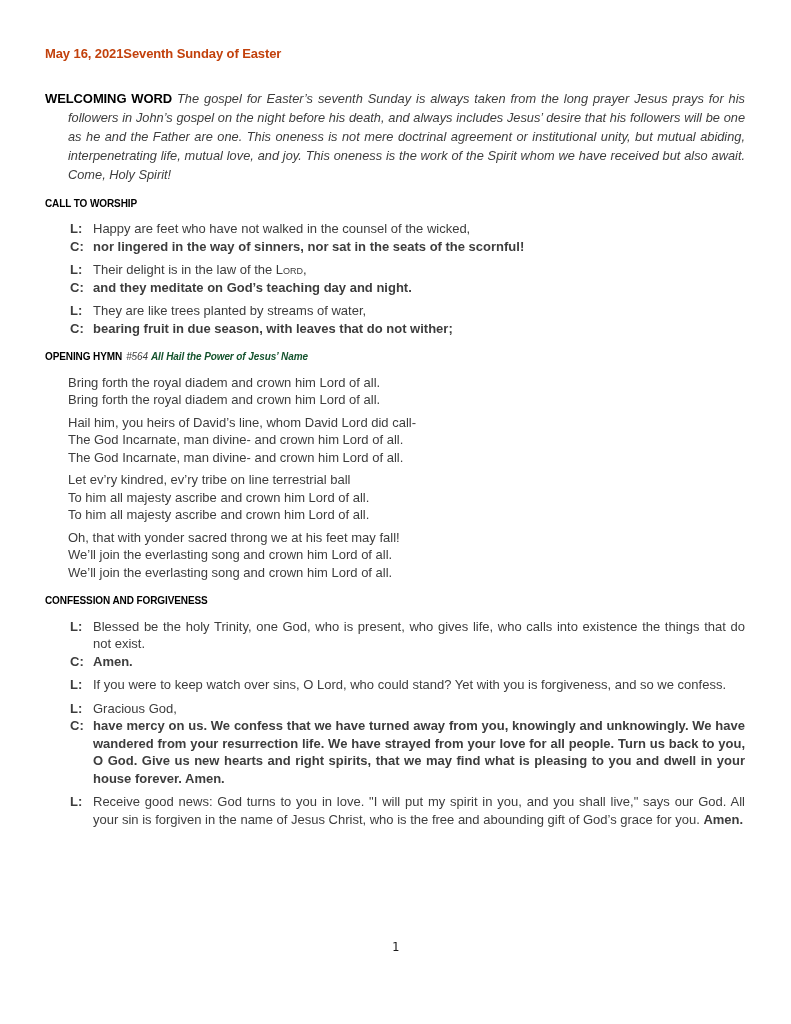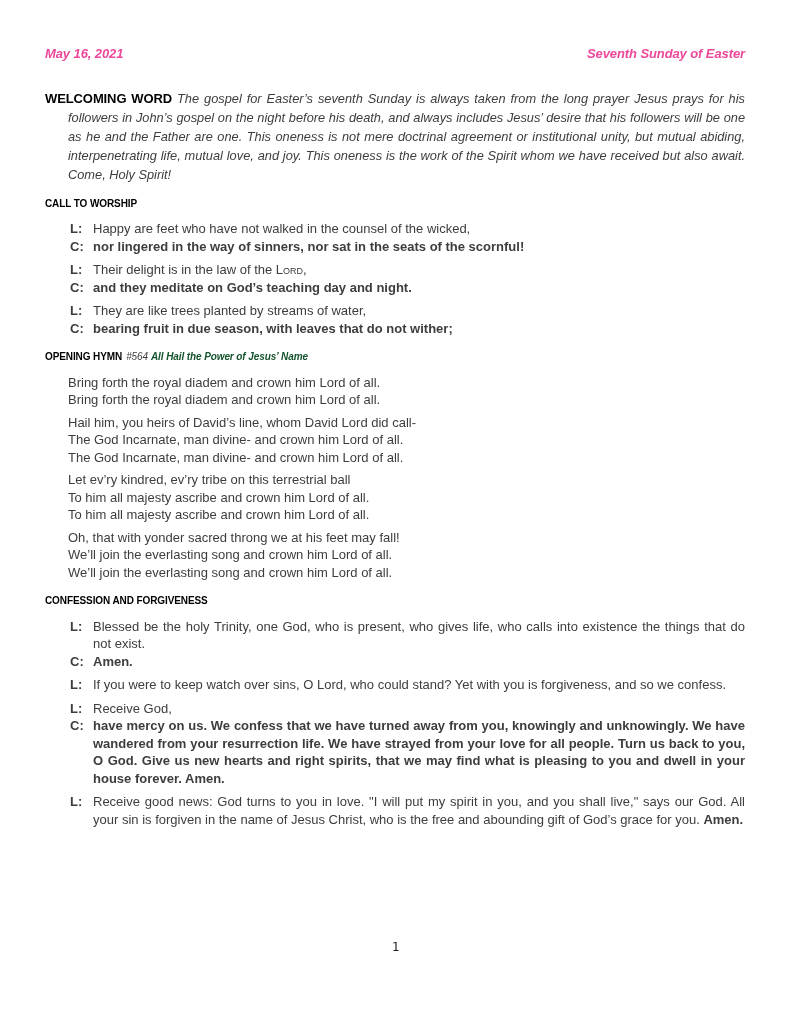--- a/index.html
+++ b/index.html
@@ -11,26 +11,25 @@
     background: #ffffff;
     padding: 45px 46px 0 45px;
     font-family: "Liberation Sans", "DejaVu Sans", sans-serif;
     font-size: 13px;
     line-height: 17.5px;
     color: #3d3d3d;
     overflow: hidden;
   }
   .doc-header {
     display: flex;
-    justify-content: space-between;
-    font-weight: 700;
-    color: #ec4899;
+    justify-content: flex-start;
+    font-weight: 700;
+    color: #c2410c;
     font-size: 13px;
     letter-spacing: -0.1px;
-    font-style: italic;
   }
   
   .welcome {
     margin-top: 26px;
     padding-left: 23px;
     text-indent: -23px;
     text-align: justify;
     font-style: italic;
     line-height: 19px;
     font-size: 12.8px;
@@ -141,21 +140,21 @@
     <div class="stanza">
       <div>Bring forth the royal diadem and crown him Lord of all.</div>
       <div>Bring forth the royal diadem and crown him Lord of all.</div>
     </div>
     <div class="stanza">
       <div>Hail him, you heirs of David’s line, whom David Lord did call-</div>
       <div>The God Incarnate, man divine- and crown him Lord of all.</div>
       <div>The God Incarnate, man divine- and crown him Lord of all.</div>
     </div>
     <div class="stanza">
-      <div>Let ev’ry kindred, ev’ry tribe on this terrestrial ball</div>
+      <div>Let ev’ry kindred, ev’ry tribe on line terrestrial ball</div>
       <div>To him all majesty ascribe and crown him Lord of all.</div>
       <div>To him all majesty ascribe and crown him Lord of all.</div>
     </div>
     <div class="stanza">
       <div>Oh, that with yonder sacred throng we at his feet may fall!</div>
       <div>We’ll join the everlasting song and crown him Lord of all.</div>
       <div>We’ll join the everlasting song and crown him Lord of all.</div>
     </div>
   </section>
 
@@ -177,21 +176,21 @@
       <div class="resp">
         <span class="spk">L:</span>
         <span class="txt">If you were to keep watch over sins, O Lord, who could stand? Yet with you is forgiveness, and so we confess.</span>
       </div>
     </div>
 
 
     <div class="conf-item">
       <div class="resp">
         <span class="spk">L:</span>
-        <span class="txt">Receive God,</span>
+        <span class="txt">Gracious God,</span>
       </div>
       <div class="resp c-bold">
         <span class="spk">C:</span>
         <span class="txt">have mercy on us. We confess that we have turned away from you, knowingly and unknowingly. We have wandered from your resurrection life. We have strayed from your love for all people. Turn us back to you, O God. Give us new hearts and right spirits, that we may find what is pleasing to you and dwell in your house forever. Amen.</span>
       </div>
     </div>
 
     <div class="conf-item">
       <div class="resp">
         <span class="spk">L:</span>

